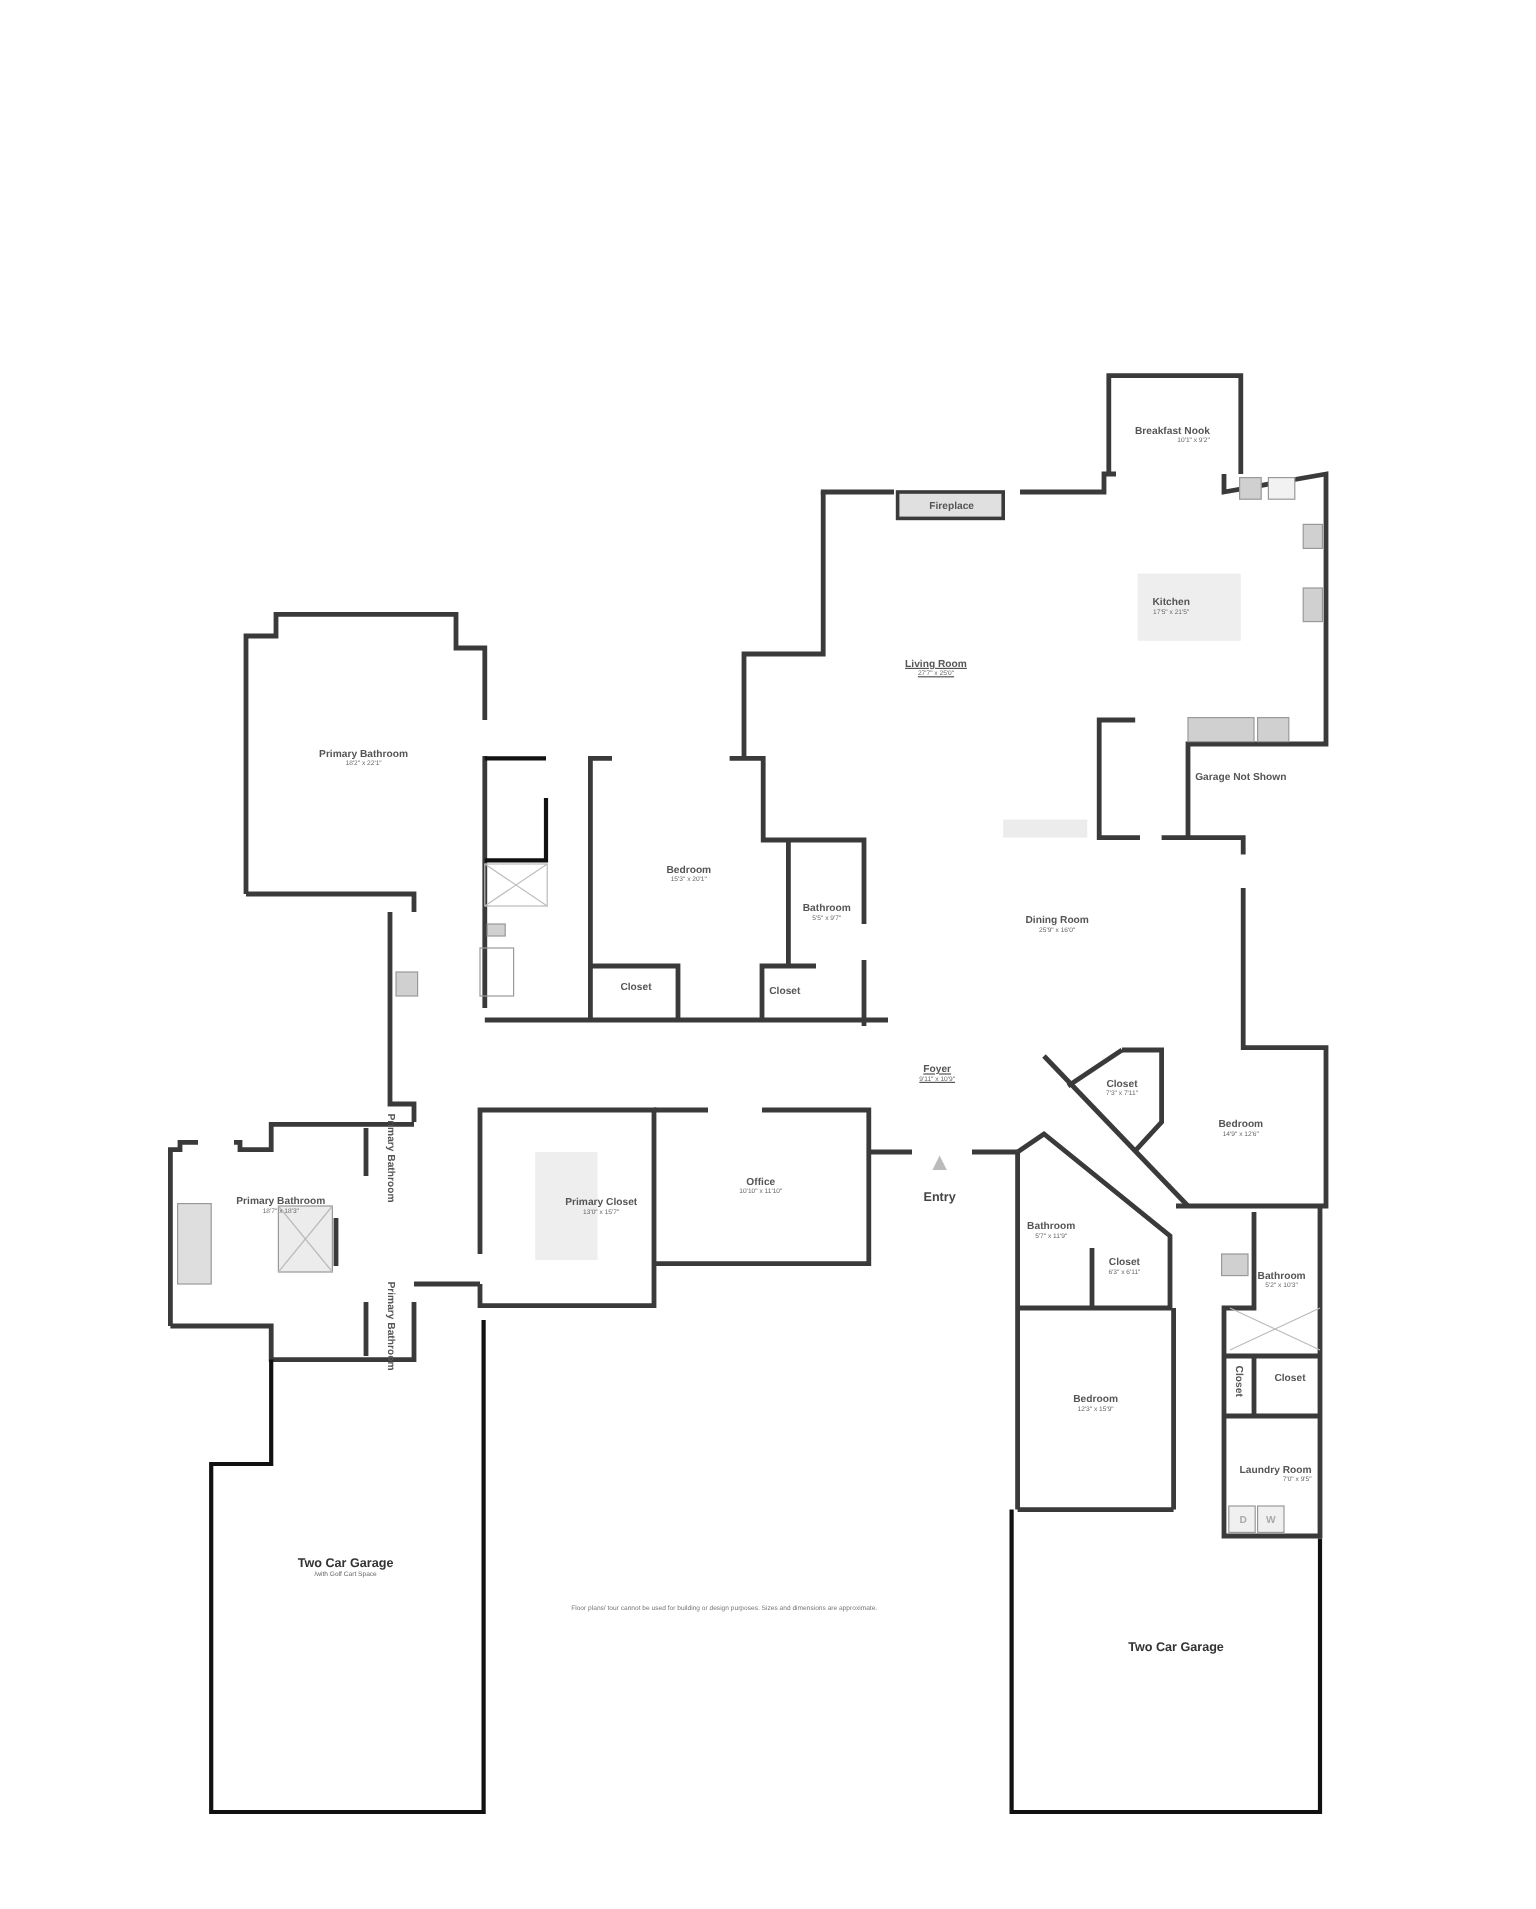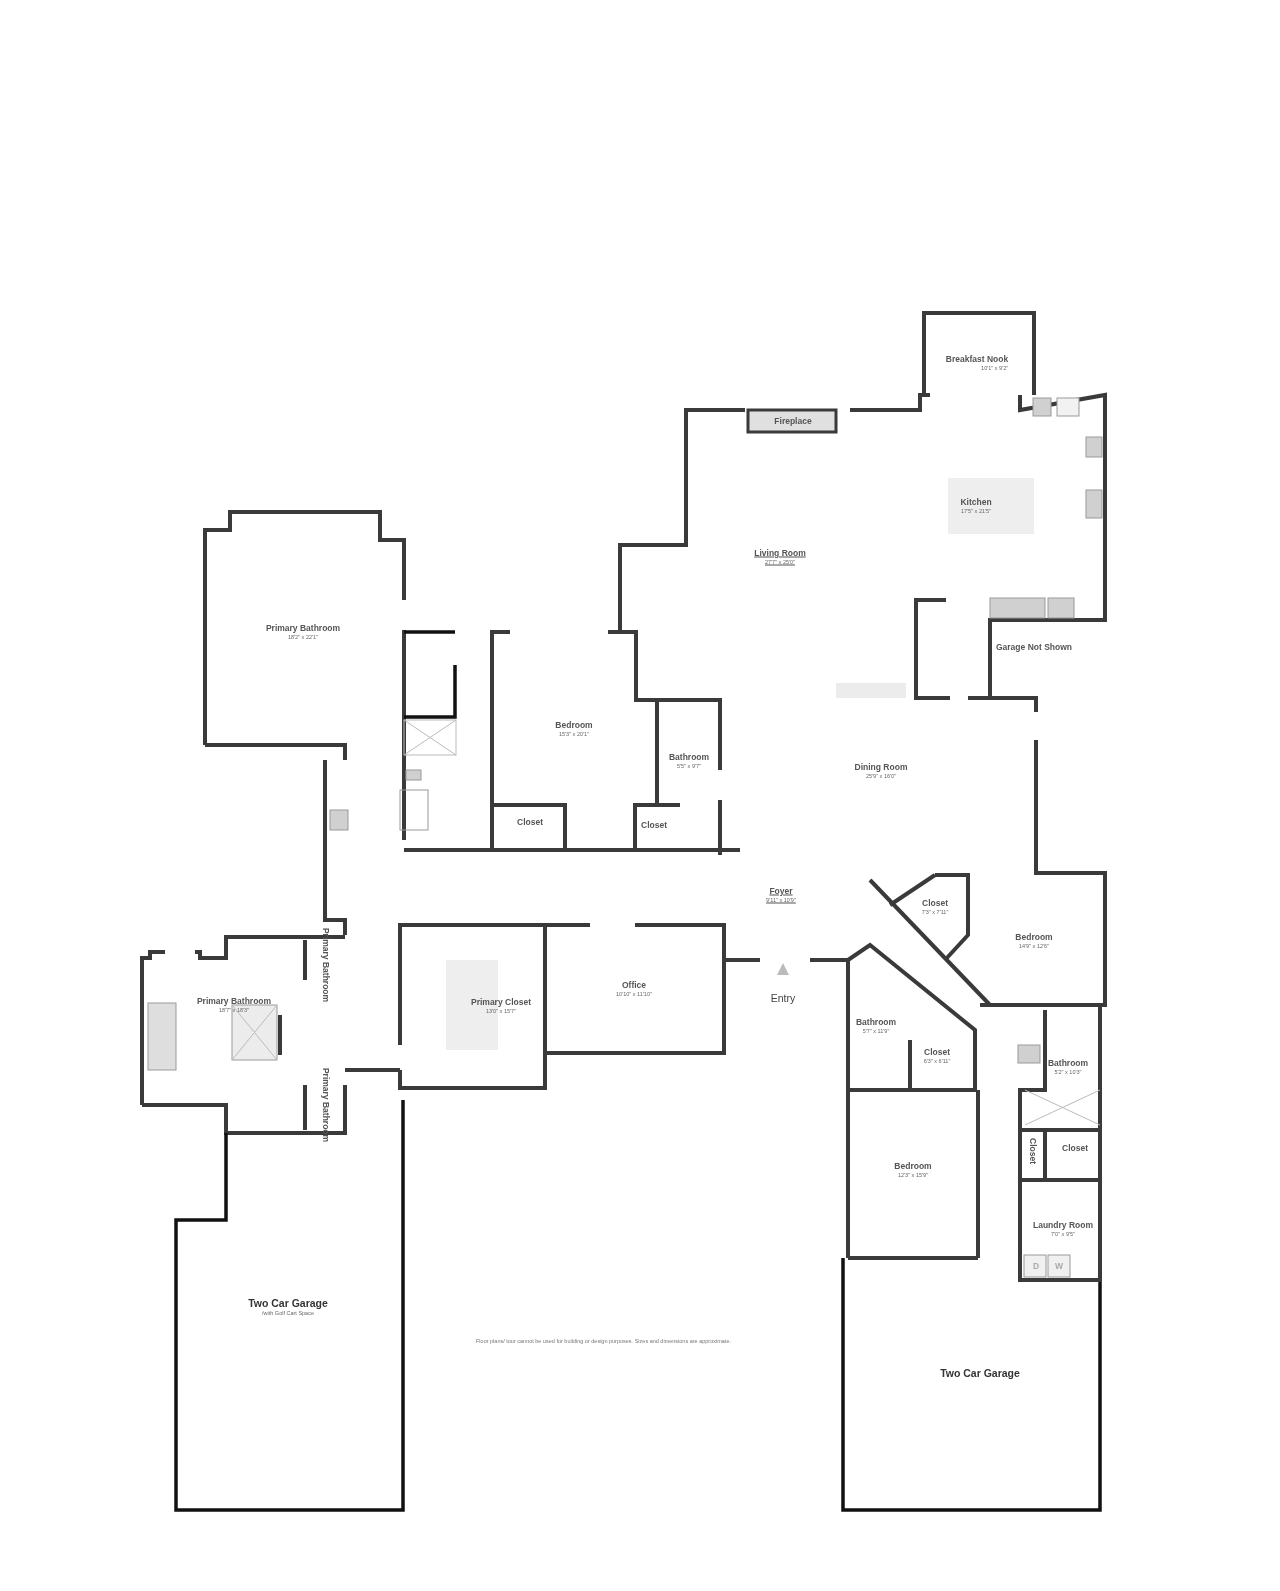--- a/index.html
+++ b/index.html
@@ -7,21 +7,21 @@
          font-family: "Liberation Sans", "DejaVu Sans", sans-serif; }
   #plan { position: absolute; left: 0; top: 0; }
   .room-label { position: absolute; transform: translate(-50%, -50%); text-align: center;
                 color: #555; white-space: nowrap; }
   .room-name { font-size: 8.5px; font-weight: bold; display: block; }
   .room-dim { font-size: 5.5px; display: block; color: #666; margin-top: 1px; }
   .room-label.big .room-name { font-size: 10.5px; color: #333; }
   .room-label.vert { transform: translate(-50%, -50%) rotate(90deg); }
   .note { position: absolute; left: 476px; top: 1338px; font-size: 5.5px; color: #777; white-space: nowrap; }
   .entry { position: absolute; left: 783px; top: 998px; transform: translate(-50%,-50%);
-           font-size: 10.5px; font-weight: normal; color: #444; }
+           font-size: 10.5px; font-weight: bold; color: #444; }
 </style>
 </head>
 <body>
 
 <svg id="plan" width="1280" height="1591" viewBox="0 0 1280 1591" xmlns="http://www.w3.org/2000/svg">
   <g fill="none" stroke="#3a3a3a" stroke-width="4" stroke-linejoin="miter">
 
     <polyline points="924,395 924,313 1034,313 1034,395"></polyline>
 
     <polyline points="686,408 686,410 745,410"></polyline>
@@ -205,21 +205,21 @@
 <div class="room-label vert" style="left:1033px;top:1151px;">
   <span class="room-name">Closet</span>
 </div>
 <div class="room-label" style="left:1075px;top:1148px;">
   <span class="room-name">Closet</span>
 </div>
 <div class="room-label" style="left:913px;top:1169px;">
   <span class="room-name">Bedroom</span>
   <span class="room-dim">12'3" x 15'9"</span>
 </div>
-<div class="room-label" style="left:1063px;top:1228px;">
+<div class="room-label" style="left:1063px;top:1228px;text-align:right;">
   <span class="room-name">Laundry Room</span>
   <span class="room-dim">7'0" x 9'5"</span>
 </div>
 <div class="room-label" style="left:1036px;top:1266px;">
   <span class="room-name" style="color:#aaa;">D</span>
 </div>
 <div class="room-label" style="left:1059px;top:1266px;">
   <span class="room-name" style="color:#aaa;">W</span>
 </div>
 <div class="room-label big" style="left:288px;top:1306px;">

